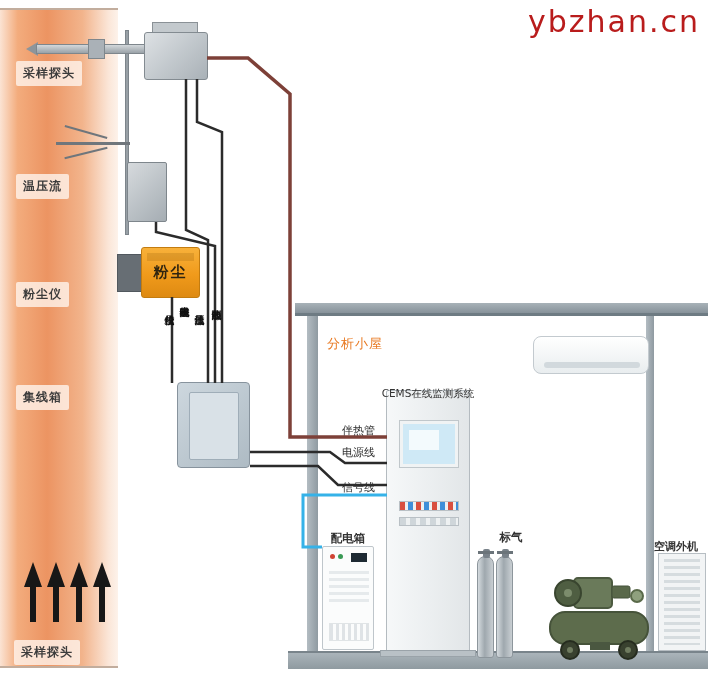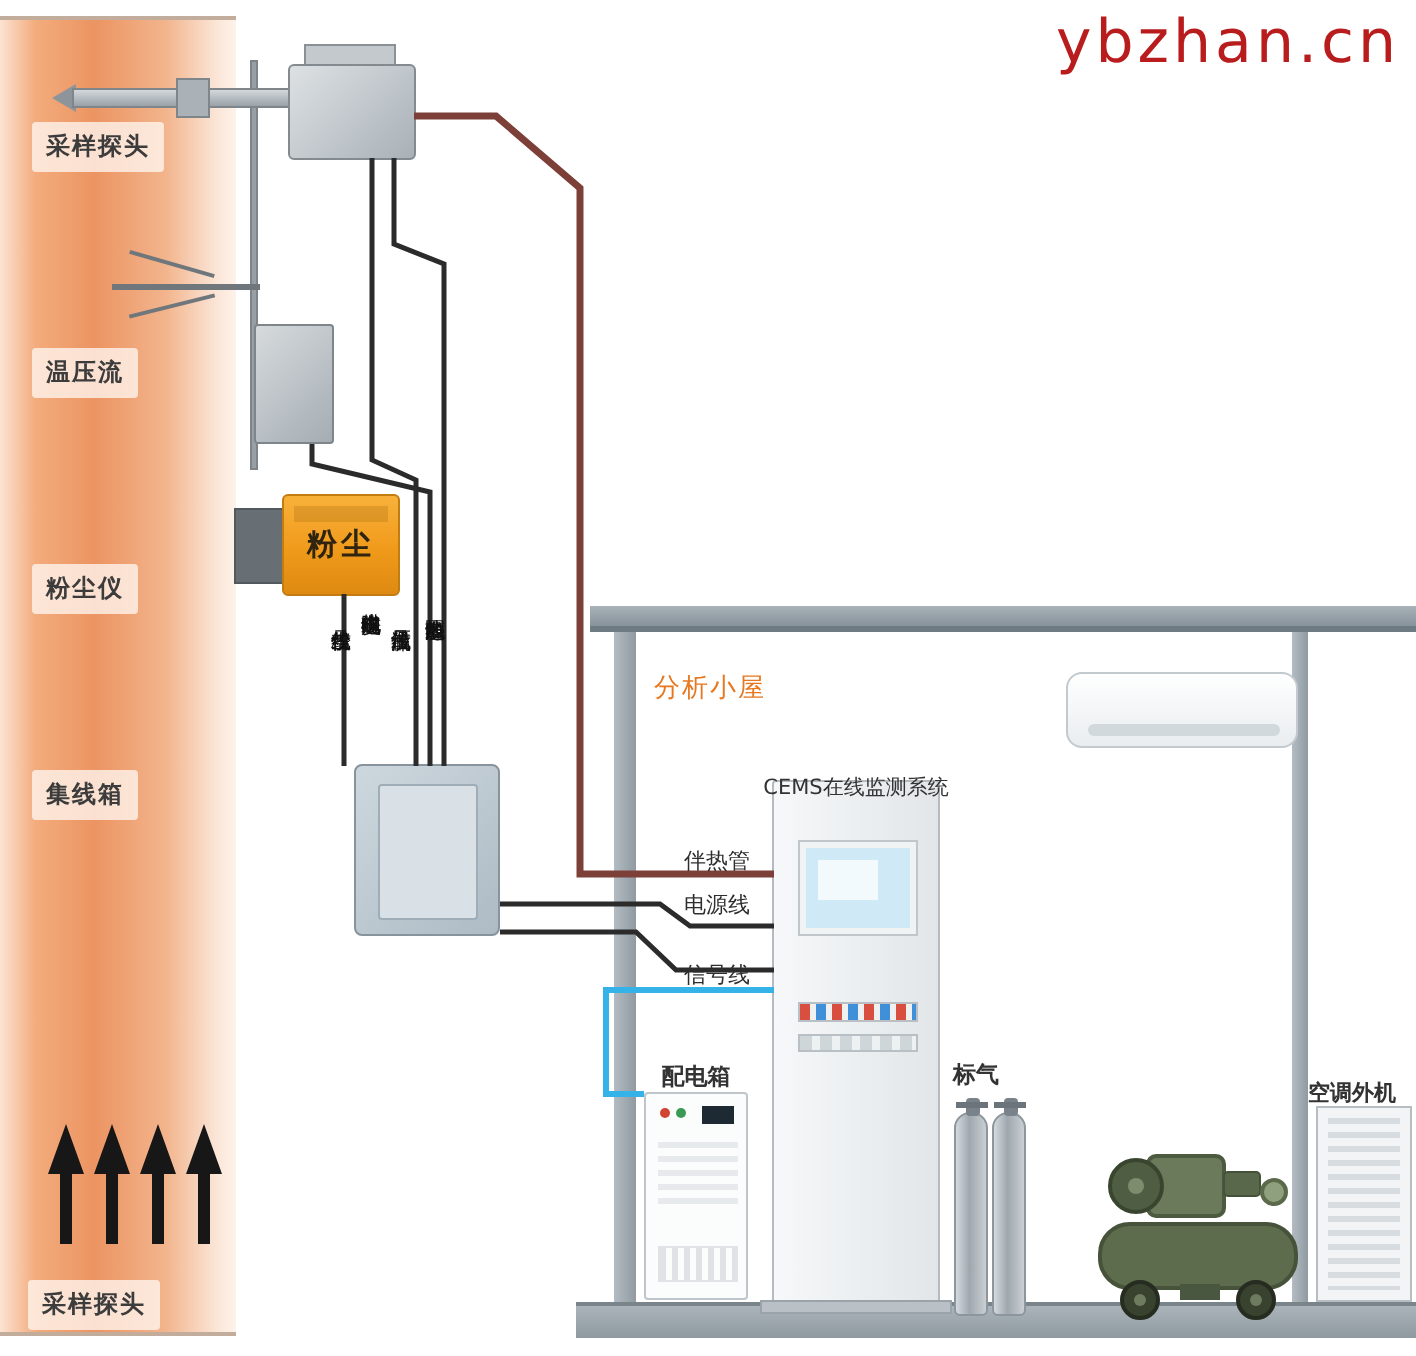--- a/index.html
+++ b/index.html
@@ -79,21 +79,21 @@
   .pdb-led { position:absolute; width:5px; height:5px; border-radius:50%; top:7px; }
   .pdb-led.red { left:7px; background:#d04434; }
   .pdb-led.green { left:15px; background:#3a9a55; }
   .pdb-screen { position:absolute; left:28px; top:6px; width:16px; height:9px; background:#1e2a33; }
   .pdb-rows { position:absolute; left:6px; top:24px; width:40px; height:34px;
     background:repeating-linear-gradient(#e6eaec 0 3px,transparent 3px 7px); }
   .pdb-grille { position:absolute; left:6px; bottom:8px; width:40px; height:18px;
     background:repeating-linear-gradient(to right,#dfe3e6 0 3px,transparent 3px 6px); border:1px solid #e0e4e6; }
 
   
-  .gas-label { position:absolute; left:470px; top:530px; width:36px; text-align:center; font-size:11.5px; font-weight:bold; color:#333; }
+  .gas-label { position:absolute; left:493px; top:530px; width:36px; text-align:center; font-size:11.5px; font-weight:bold; color:#333; }
   .cylinder { position:absolute; top:556px; width:17px; height:102px;
     background:linear-gradient(to right,#d4dade 0%,#9fa8ae 45%,#c9cfd3 100%);
     border:1px solid #8d969c; border-radius:8px 8px 3px 3px; }
   .cylinder::before { content:""; position:absolute; top:-8px; left:5px; width:7px; height:9px; background:#79828a; border-radius:2px; }
   .cylinder::after { content:""; position:absolute; top:-6px; left:0px; width:16px; height:3px; background:#6b747a; }
   .cyl1 { left:477px; } .cyl2 { left:496px; }
 
   
   .compressor { position:absolute; left:540px; top:566px; }
 

